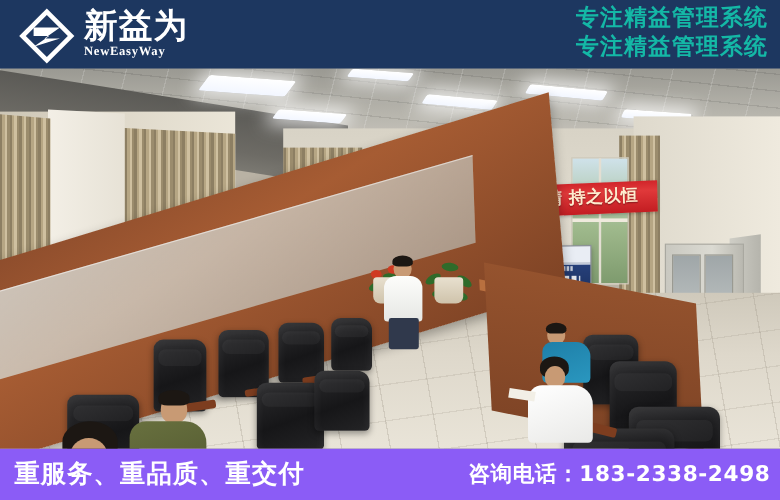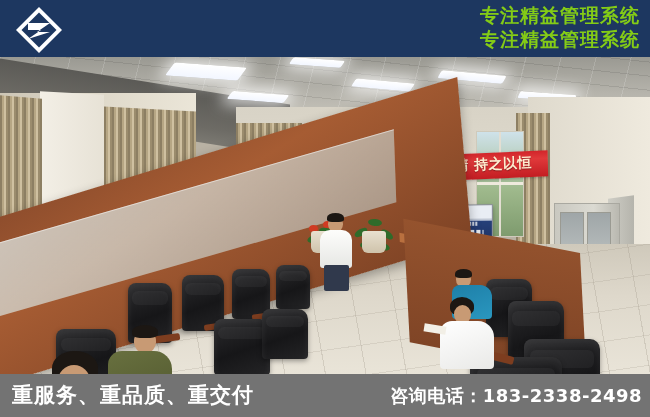--- a/index.html
+++ b/index.html
@@ -56,21 +56,21 @@
     line-height: 12px;
     font-family: "Liberation Serif", "DejaVu Serif", serif;
     margin-top: 1px;
   }
   .slogan {
     position: absolute;
     right: 10px; top: 4px;
     text-align: right;
   }
   .slogan div {
-    color: #84cc16;
+    color: #14b8a6;
     font-size: 19px;
     font-weight: 700;
     line-height: 24px;
     letter-spacing: 1px;
     font-family: Liberation Serif, serif;
   }
 
   
   .photo {
     position: absolute;
@@ -442,21 +442,21 @@
   .body {
     position: absolute;
     border-radius: 10px 10px 3px 3px;
   }
 
   
   .footer {
     position: absolute;
     left: 0; bottom: 0;
     width: 650px; height: 43px;
-    background: #737373;
+    background: #8b5cf6;
     z-index: 40;
   }
   .footer-left {
     position: absolute;
     left: 12px; top: 8px;
     color: #ffffff;
     font-size: 21px;
     font-weight: 700;
     letter-spacing: 1px;
     line-height: 27px;
@@ -481,20 +481,24 @@
 
   <div class="header">
 
     <div class="logo-wrap">
       <div class="logo-mark">
         <svg width="50" height="50" viewBox="0 0 50 50" aria-hidden="true">
           <path d="M25 2 L48 25 L25 48 L2 25 Z" fill="#ffffff"></path>
           <path d="M25 7.5 L42.5 25 L25 42.5 L7.5 25 Z" fill="#1d3760"></path>
           <path d="M14 18 h22 l-13 9 h13 l-22 7 l13 -9 h-13 z" fill="#ffffff"></path>
         </svg>
+      </div>
+      <div class="logo-text">
+        <div class="logo-cn">新益为</div>
+        <div class="logo-en">NewEasyWay</div>
       </div>
     </div>
 
     <div class="slogan">
       <div>专注精益管理系统</div>
       <div>专注精益管理系统</div>
     </div>
   </div>
 
   <div class="photo">

